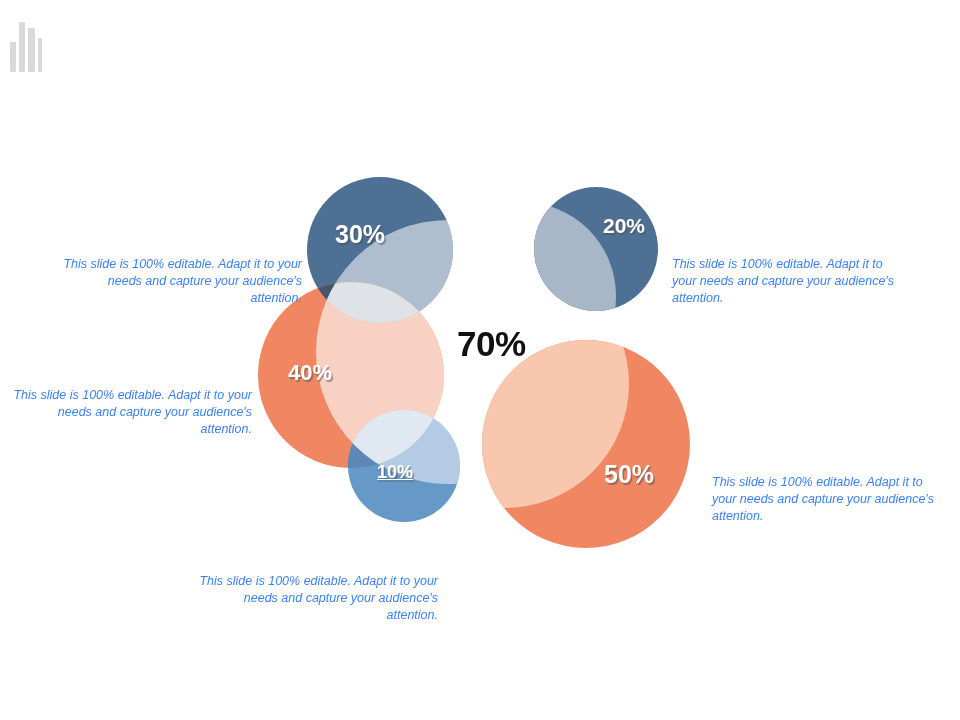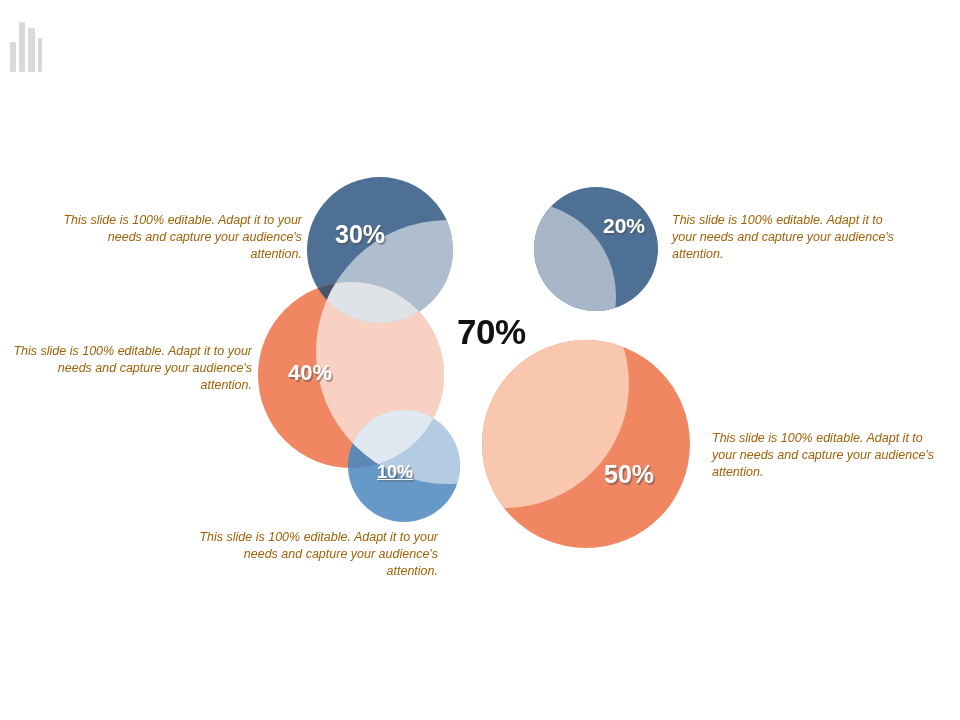--- a/index.html
+++ b/index.html
@@ -78,36 +78,37 @@
   }
   .pct-30 { left: 335px; top: 220px; font-size: 25px; }
   .pct-20 { left: 589px; top: 214px; font-size: 21px; margin-left: 14px; }
   .pct-40 { left: 288px; top: 360px; font-size: 22px; }
   .pct-10 { left: 377px; top: 462px; font-size: 18px; text-decoration: underline; }
   .pct-50 { left: 604px; top: 460px; font-size: 25px; }
 
   .pct-center {
     position: absolute;
     left: 457px;
-    top: 312px;
+    top: 324px;
     font-size: 35px;
     font-weight: bold;
     color: #111111;
     letter-spacing: -0.5px;
     white-space: nowrap;
     text-shadow: none;
   }
 
   
   .caption {
     position: absolute;
     font-style: italic;
     font-size: 12.5px;
     line-height: 17px;
-    color: #a16207;
+    color: #3b82f6;
+    margin-top: 44px;
   }
   .cap-tl { left: 62px;  top: 212px; width: 240px; text-align: right; }
   .cap-ml { left: 12px;  top: 343px; width: 240px; text-align: right; }
   .cap-bl { left: 198px; top: 529px; width: 240px; text-align: right; }
   .cap-tr { left: 672px; top: 212px; width: 232px; text-align: left; }
   .cap-br { left: 712px; top: 430px; width: 234px; text-align: left; }
 </style>
 </head>
 <body>
 

